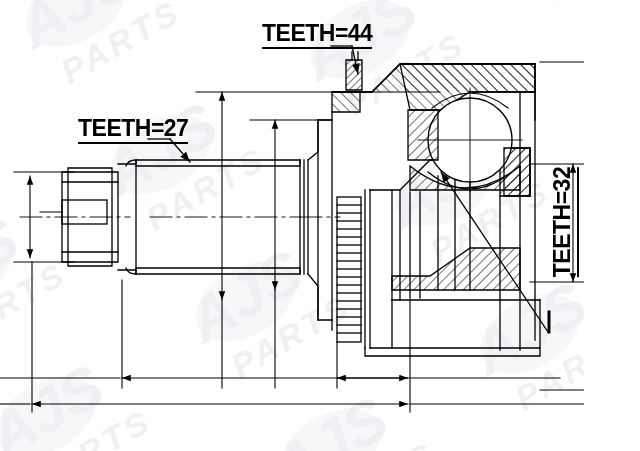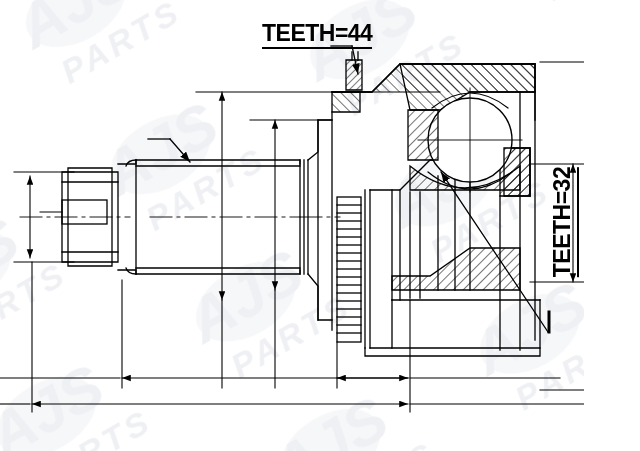--- a/index.html
+++ b/index.html
@@ -296,18 +296,21 @@
         <line x1="549" y1="312" x2="549" y2="332"></line>
       </g>
 
     </g>
   </svg>
 
   <div class="label" id="lbl-teeth44">
     <span class="label-underline">TEETH=44</span>
   </div>
 
+  <div class="label" id="lbl-teeth27">
+    <span class="label-underline">TEETH=27</span>
+  </div>
 
   <div id="lbl-teeth32-wrap">
     <span id="lbl-teeth32-inner">TEETH=32</span>
   </div>
 
 </div>
 
 </body></html>

